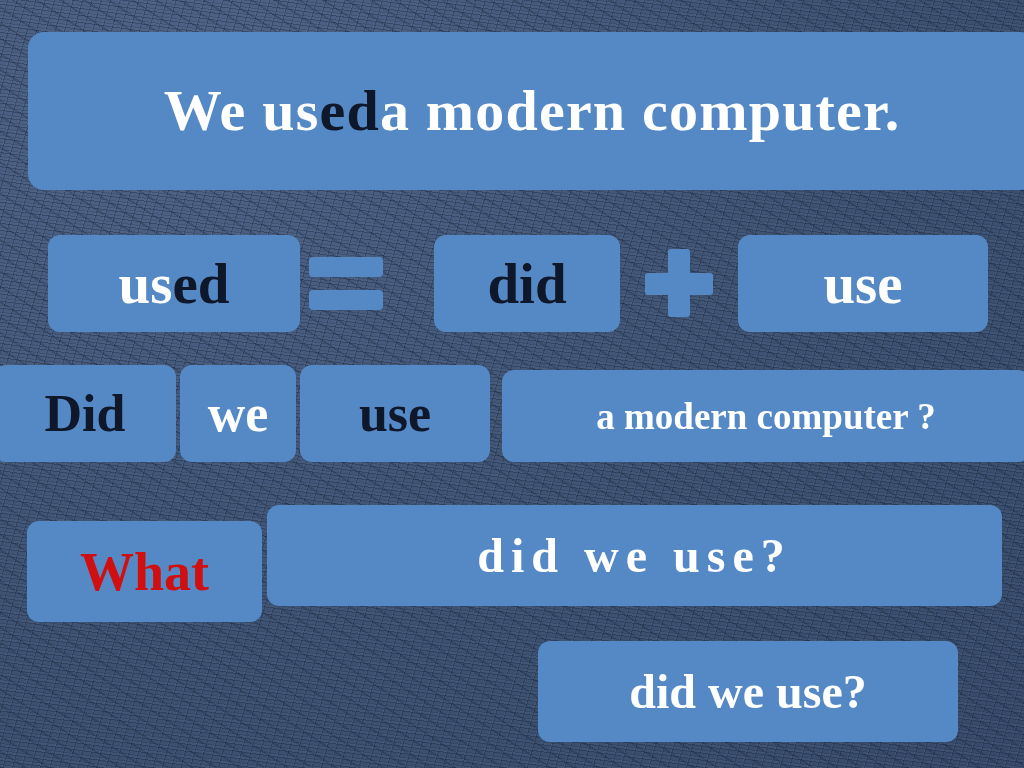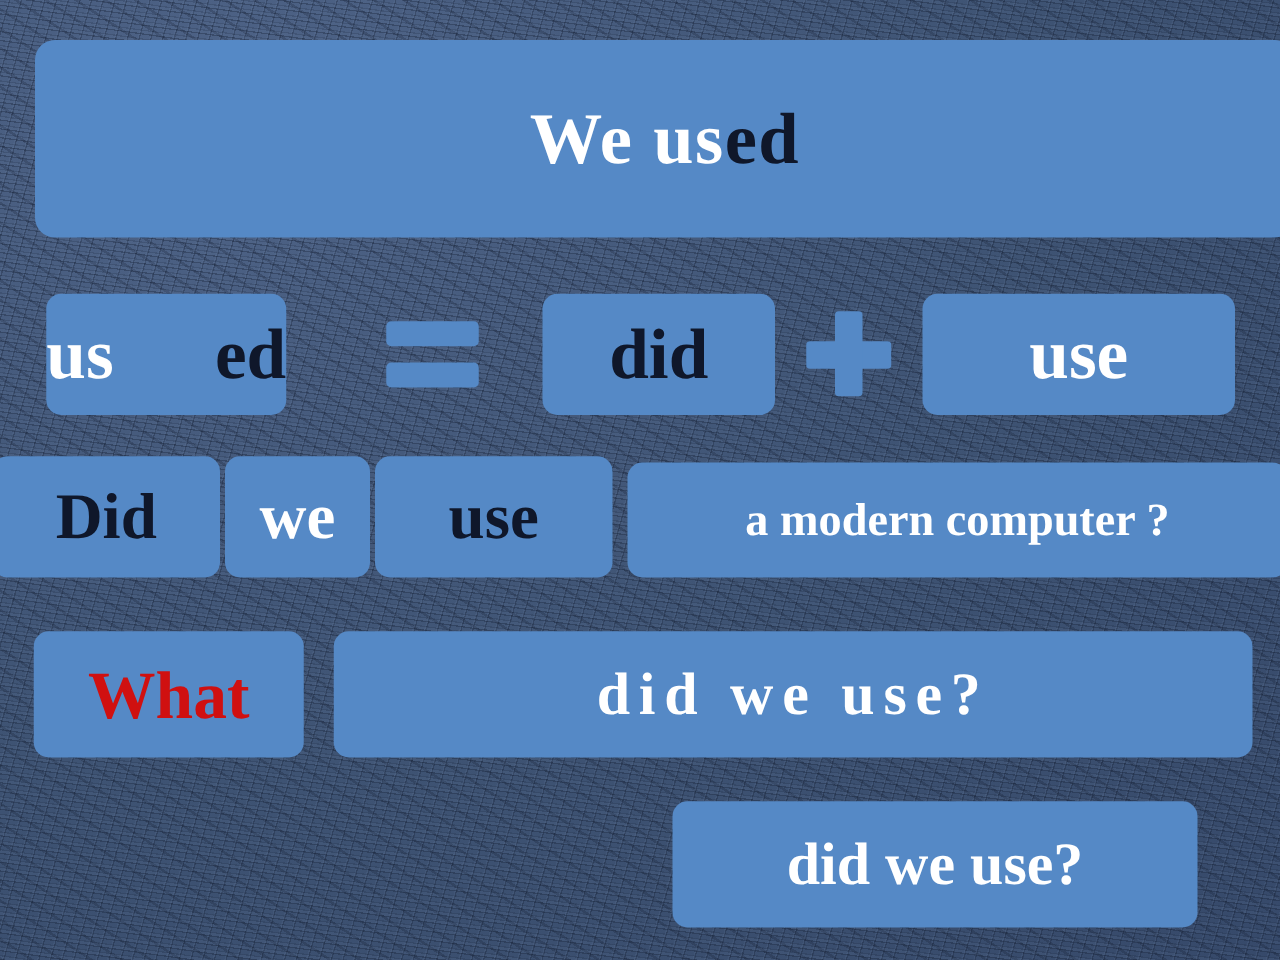--- a/index.html
+++ b/index.html
@@ -72,21 +72,21 @@
     width: 1008px; height: 158px;
     border-radius: 16px;
     justify-content: center;
     font-size: 58px;
     font-weight: 700;
     letter-spacing: 1.2px;
     margin-left: 20px;
   }
 
   
-  #card-used { left: 37px;  top: 235px; width: 192px; height: 97px; justify-content: space-between; }
+  #card-used { left: 48px;  top: 235px; width: 252px; height: 97px; }
   #card-did  { left: 434px; top: 235px; width: 186px; height: 97px; }
   #card-use  { left: 738px; top: 235px; width: 250px; height: 97px; }
   .eq-word {
     justify-content: center;
     font-size: 57px;
     font-weight: 700;
   }
 
   
   #equals-sign {
@@ -125,21 +125,21 @@
   #card-use2 { left: 300px; top: 365px; width: 190px; height: 97px; }
   #card-rest { left: 502px; top: 370px; width: 528px; height: 92px; }
   .q-word { justify-content: center; font-size: 52px; font-weight: 700; }
   #card-rest {
     justify-content: center;
     font-size: 37px;
     font-weight: 700;
   }
 
   
-  #card-what  { left: 27px;  top: 505px; width: 216px; height: 101px; }
+  #card-what  { left: 27px;  top: 521px; width: 235px; height: 101px; }
   #card-didwe { left: 267px; top: 505px; width: 735px; height: 101px; }
   #card-what  { justify-content: center; font-size: 54px; font-weight: 700; }
   #card-didwe {
     justify-content: center;
     font-size: 48px;
     font-weight: 700;
     letter-spacing: 7px;
   }
 
   
@@ -149,20 +149,21 @@
   #card-didwe2   { justify-content: center; font-size: 48px; font-weight: 700; }
 </style>
 </head>
 <body>
 
 <div class="slide">
 
   <div class="card" id="title-card">
     <span class="txt-white">We us</span>
       <span class="txt-navy">ed</span>
+      <span class="txt-white"> a modern computer.</span>
   </div>
 
   <div class="card eq-word" id="card-used">
     <span class="txt-white">us</span>
       <span class="txt-navy">ed</span>
   </div>
 
   <div id="equals-sign">
     <i></i>
     <i></i>

